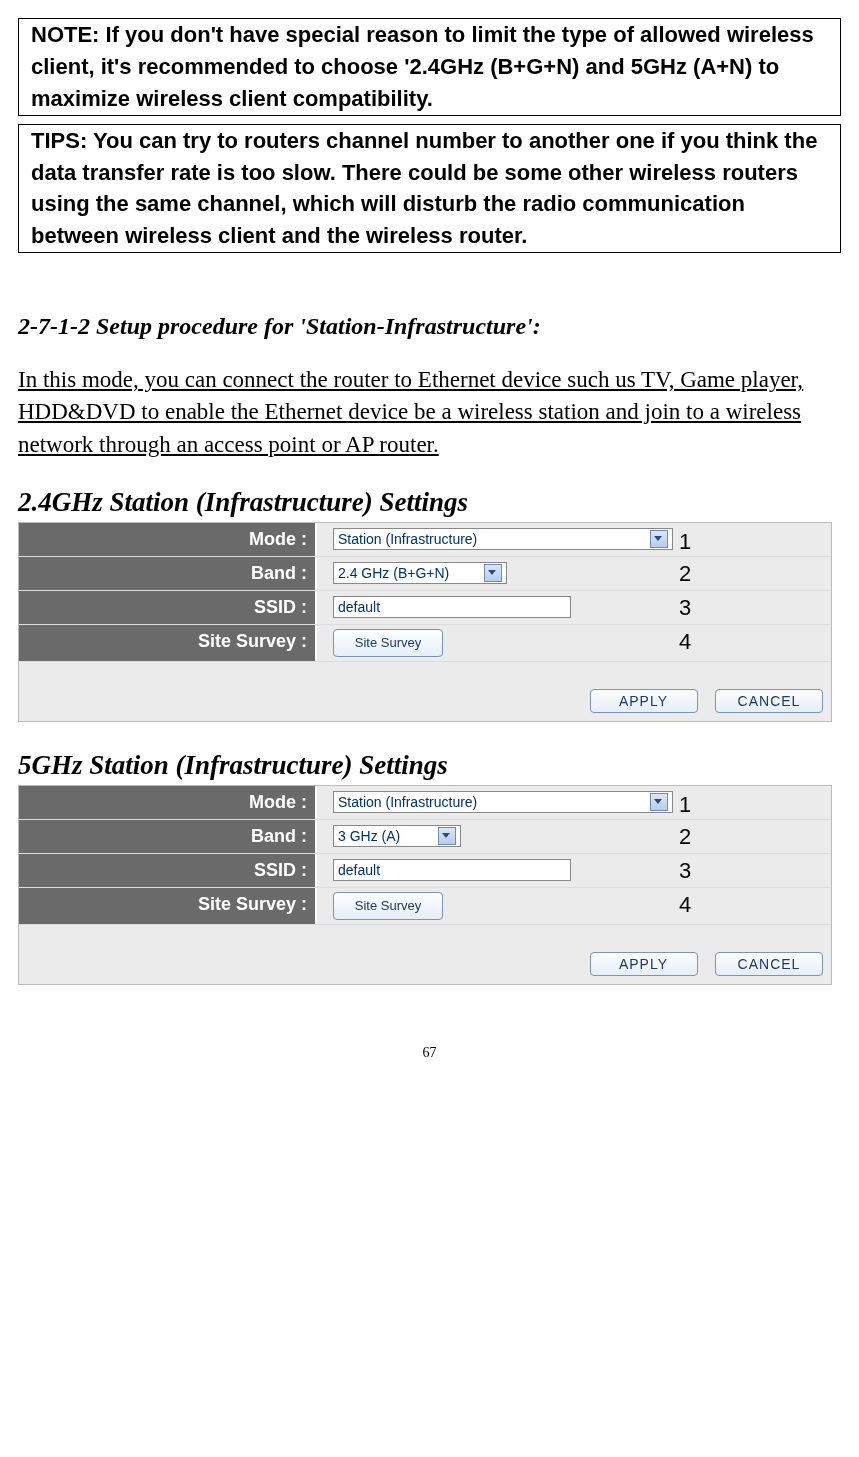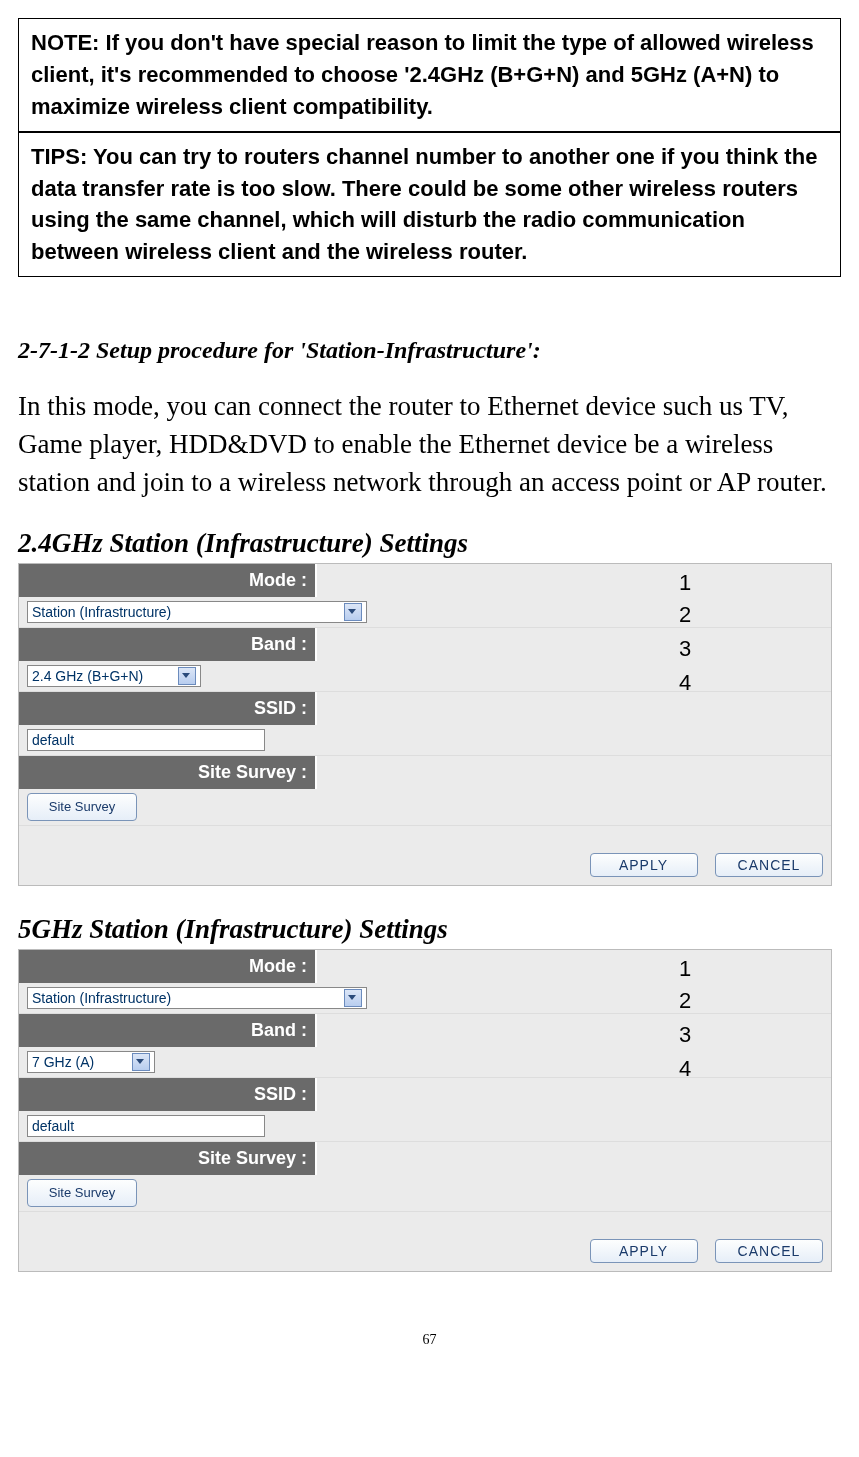--- a/index.html
+++ b/index.html
@@ -6,78 +6,79 @@
     margin: 0;
     padding: 18px;
     font-family: "Times New Roman", serif;
     font-size: 22px;
     color: #000;
     width: 859px;
     box-sizing: border-box;
   }
   .box {
     border: 1.5px solid #000;
-    padding: 8px 12px;
+    padding: 0 12px;
+    margin-bottom: 8px;
   }
   .box-text {
     font-family: Arial, sans-serif;
     font-weight: bold;
     font-size: 22px;
     line-height: 1.45;
   }
   .section-title {
     font-style: italic;
     font-weight: bold;
     font-size: 24px;
     margin-top: 60px;
     margin-bottom: 24px;
   }
   .body-text {
-    font-size: 27px;
+    font-size: 23px;
     line-height: 1.4;
     margin-bottom: 26px;
+    text-decoration: underline;
   }
   .sub-title {
     font-style: italic;
     font-weight: bold;
     font-size: 27px;
     margin-bottom: 4px;
   }
   .panel {
     position: relative;
     width: 812px;
     border: 1px solid #bbb;
     background: #ebebeb;
     margin-bottom: 28px;
   }
   .row {
     display: flex;
     align-items: stretch;
     border-bottom: 1px solid #ddd;
-    flex-direction: column;
   }
   .row:last-of-type {
     border-bottom: none;
   }
   .label-cell {
     width: 298px;
     background: #6a6a6a;
     color: #fff;
     font-family: Arial, sans-serif;
     font-weight: bold;
     font-size: 18px;
     text-align: right;
     padding: 6px 8px 6px 6px;
     border-right: 2px solid #fff;
     box-sizing: border-box;
   }
   .value-cell {
     flex: 1;
     background: #ebebeb;
-    padding: 4px 8px;
+    padding: 4px 16px;
     display: flex;
     align-items: center;
   }
   .select, .textin {
     font-family: Arial, sans-serif;
     font-size: 14px;
     border: 1px solid #888;
     background: #fff;
     color: #003366;
     padding: 2px 4px;
@@ -219,21 +220,21 @@
       <div class="select" style="width:340px">
         <span>Station (Infrastructure)</span>
         <span class="arrow"></span>
       </div>
     </div>
   </div>
   <div class="row">
     <div class="label-cell">Band :</div>
     <div class="value-cell">
       <div class="select" style="width:128px">
-        <span>7 GHz (A)</span>
+        <span>3 GHz (A)</span>
         <span class="arrow"></span>
       </div>
     </div>
   </div>
   <div class="row">
     <div class="label-cell">SSID :</div>
     <div class="value-cell">
       <input class="textin" style="width: 238px;" value="default">
     </div>
   </div>

